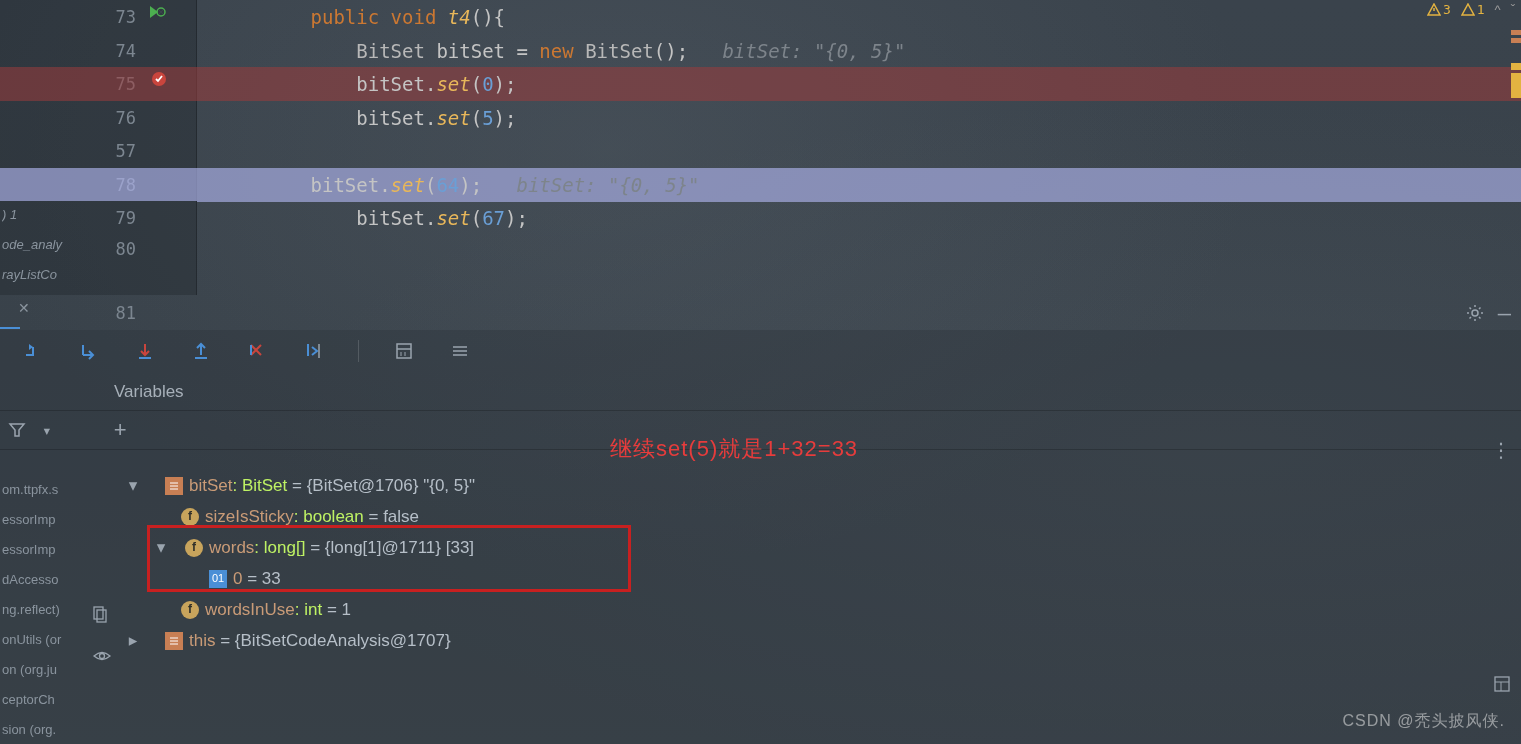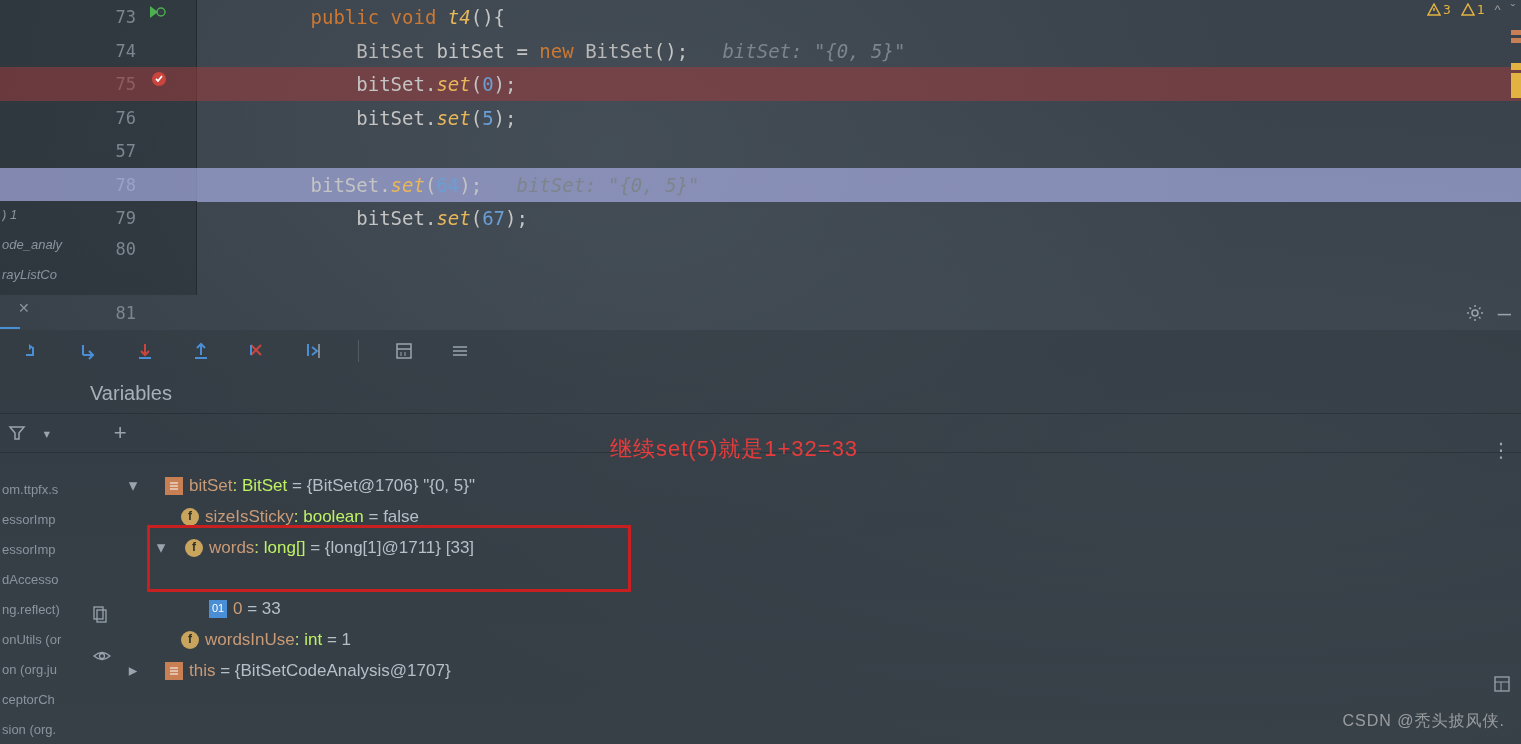--- a/index.html
+++ b/index.html
@@ -51,21 +51,21 @@
   .debug-panel {
     position:absolute; top:330px; left:0; right:0; bottom:0;
     background: rgba(45,52,60,.40);
   }
   .debug-toolbar {
     height:42px; display:flex; align-items:center; padding-left:22px; gap:34px;
     position:relative;
   }
   .debug-toolbar .tool-icon { width:22px; height:22px; display:flex; align-items:center; justify-content:center; cursor:pointer;}
   .variables-label {
-    padding:10px 0 8px 90px; font-size:20px; color:#a7b0b9; font-family:sans-serif;
+    padding:10px 0 8px 90px; font-size:17px; color:#a7b0b9; font-family:sans-serif;margin-left:24px;
   }
   .eval-row {
     height:40px; display:flex; align-items:center; padding-left:4px; gap:16px;
     border-top:1px solid rgba(0,0,0,.2); border-bottom:1px solid rgba(0,0,0,.2);
     position:relative;
   }
   .eval-input {
     flex:1; background:transparent; border:none; outline:none;
     font-family:"Consolas", monospace; font-size:18px; color:#8a949e;
     padding-left:6px;
@@ -313,21 +313,21 @@
   <div class="var-row" style="padding-left:56px;">
     <span class="badge-f">f</span>
     <span><span class="var-name">sizeIsSticky</span><span class="var-type">: boolean </span><span class="var-val"> = false</span></span>
   </div>
   <div class="var-row" style="padding-left:28px;">
     <span class="chev">▾</span>
     <span style="width:4px;"></span>
     <span class="badge-f">f</span>
     <span><span class="var-name">words</span><span class="var-type">: long[] </span><span class="var-val"> = {long[1]@1711} [33]</span></span>
   </div>
-  <div class="var-row" style="padding-left:84px;margin-top:30px;">
+  <div class="var-row" style="padding-left:84px;">
     <span class="badge-o">01</span>
     <span><span class="var-name">0</span><span class="var-val"> = 33</span></span>
   </div>
   <div class="var-row" style="padding-left:56px;">
     <span class="badge-f">f</span>
     <span><span class="var-name">wordsInUse</span><span class="var-type">: int </span><span class="var-val"> = 1</span></span>
   </div>
   <div class="var-row">
     <span class="chev">▸</span>
     <span style="width:12px;"></span>

